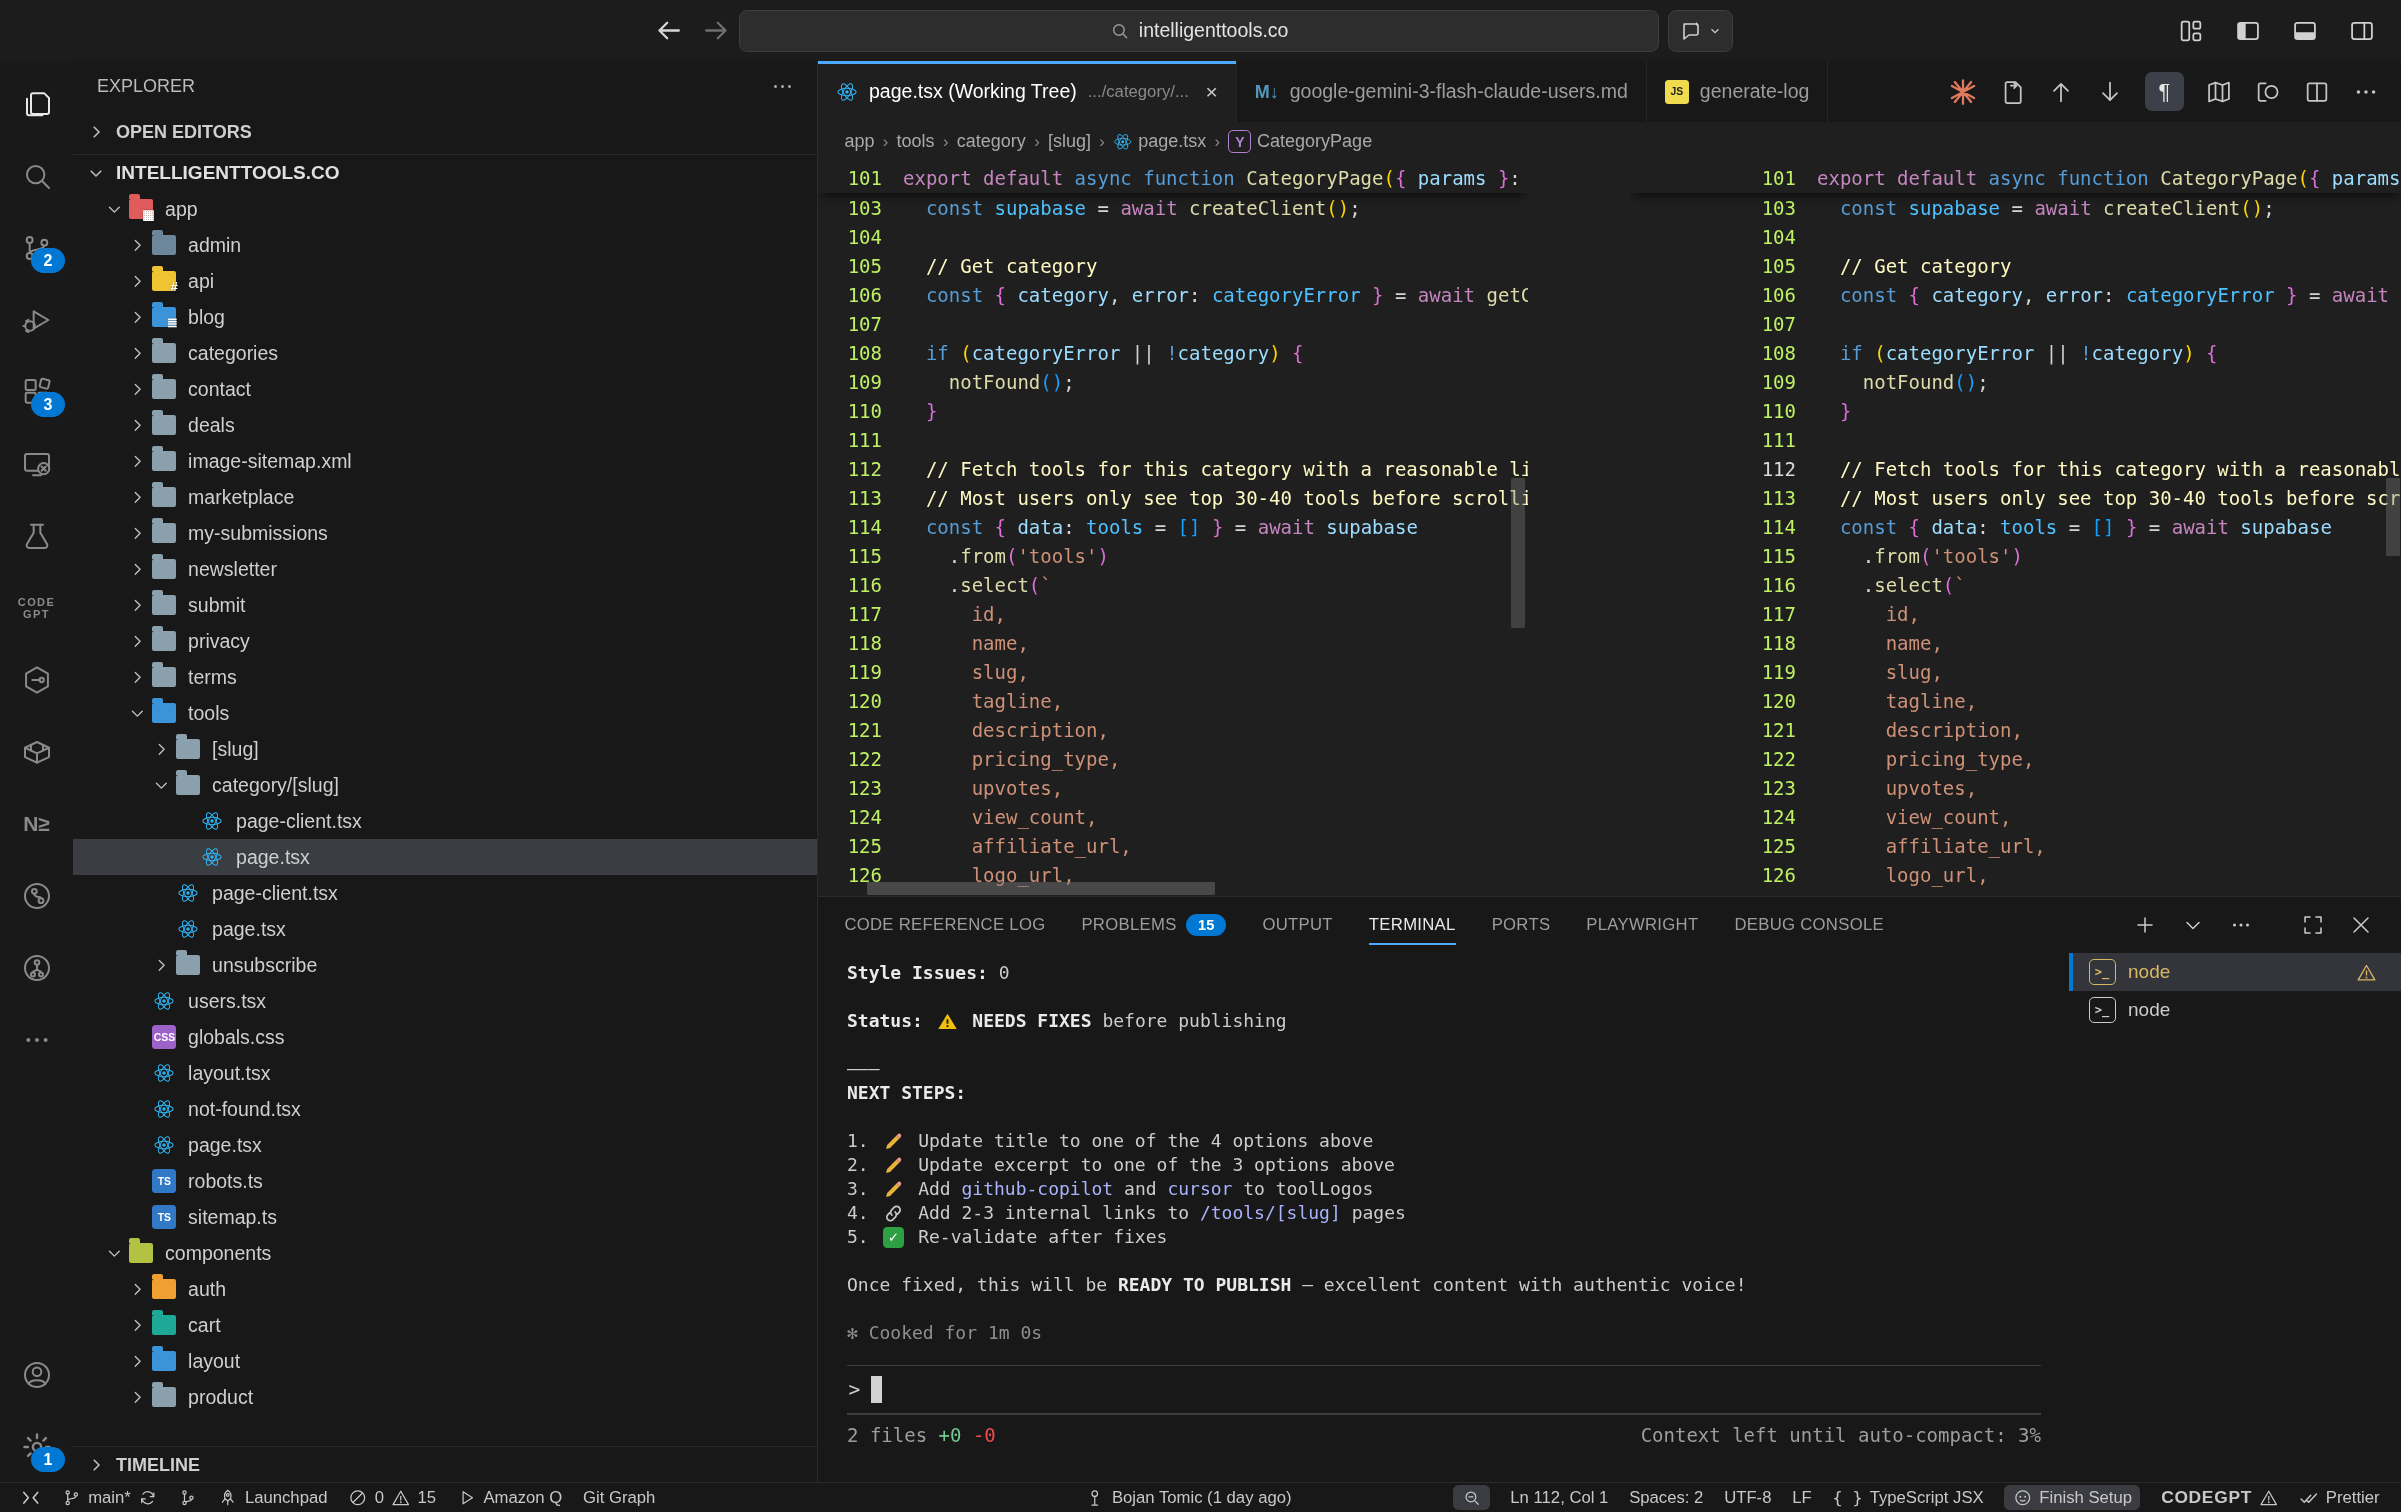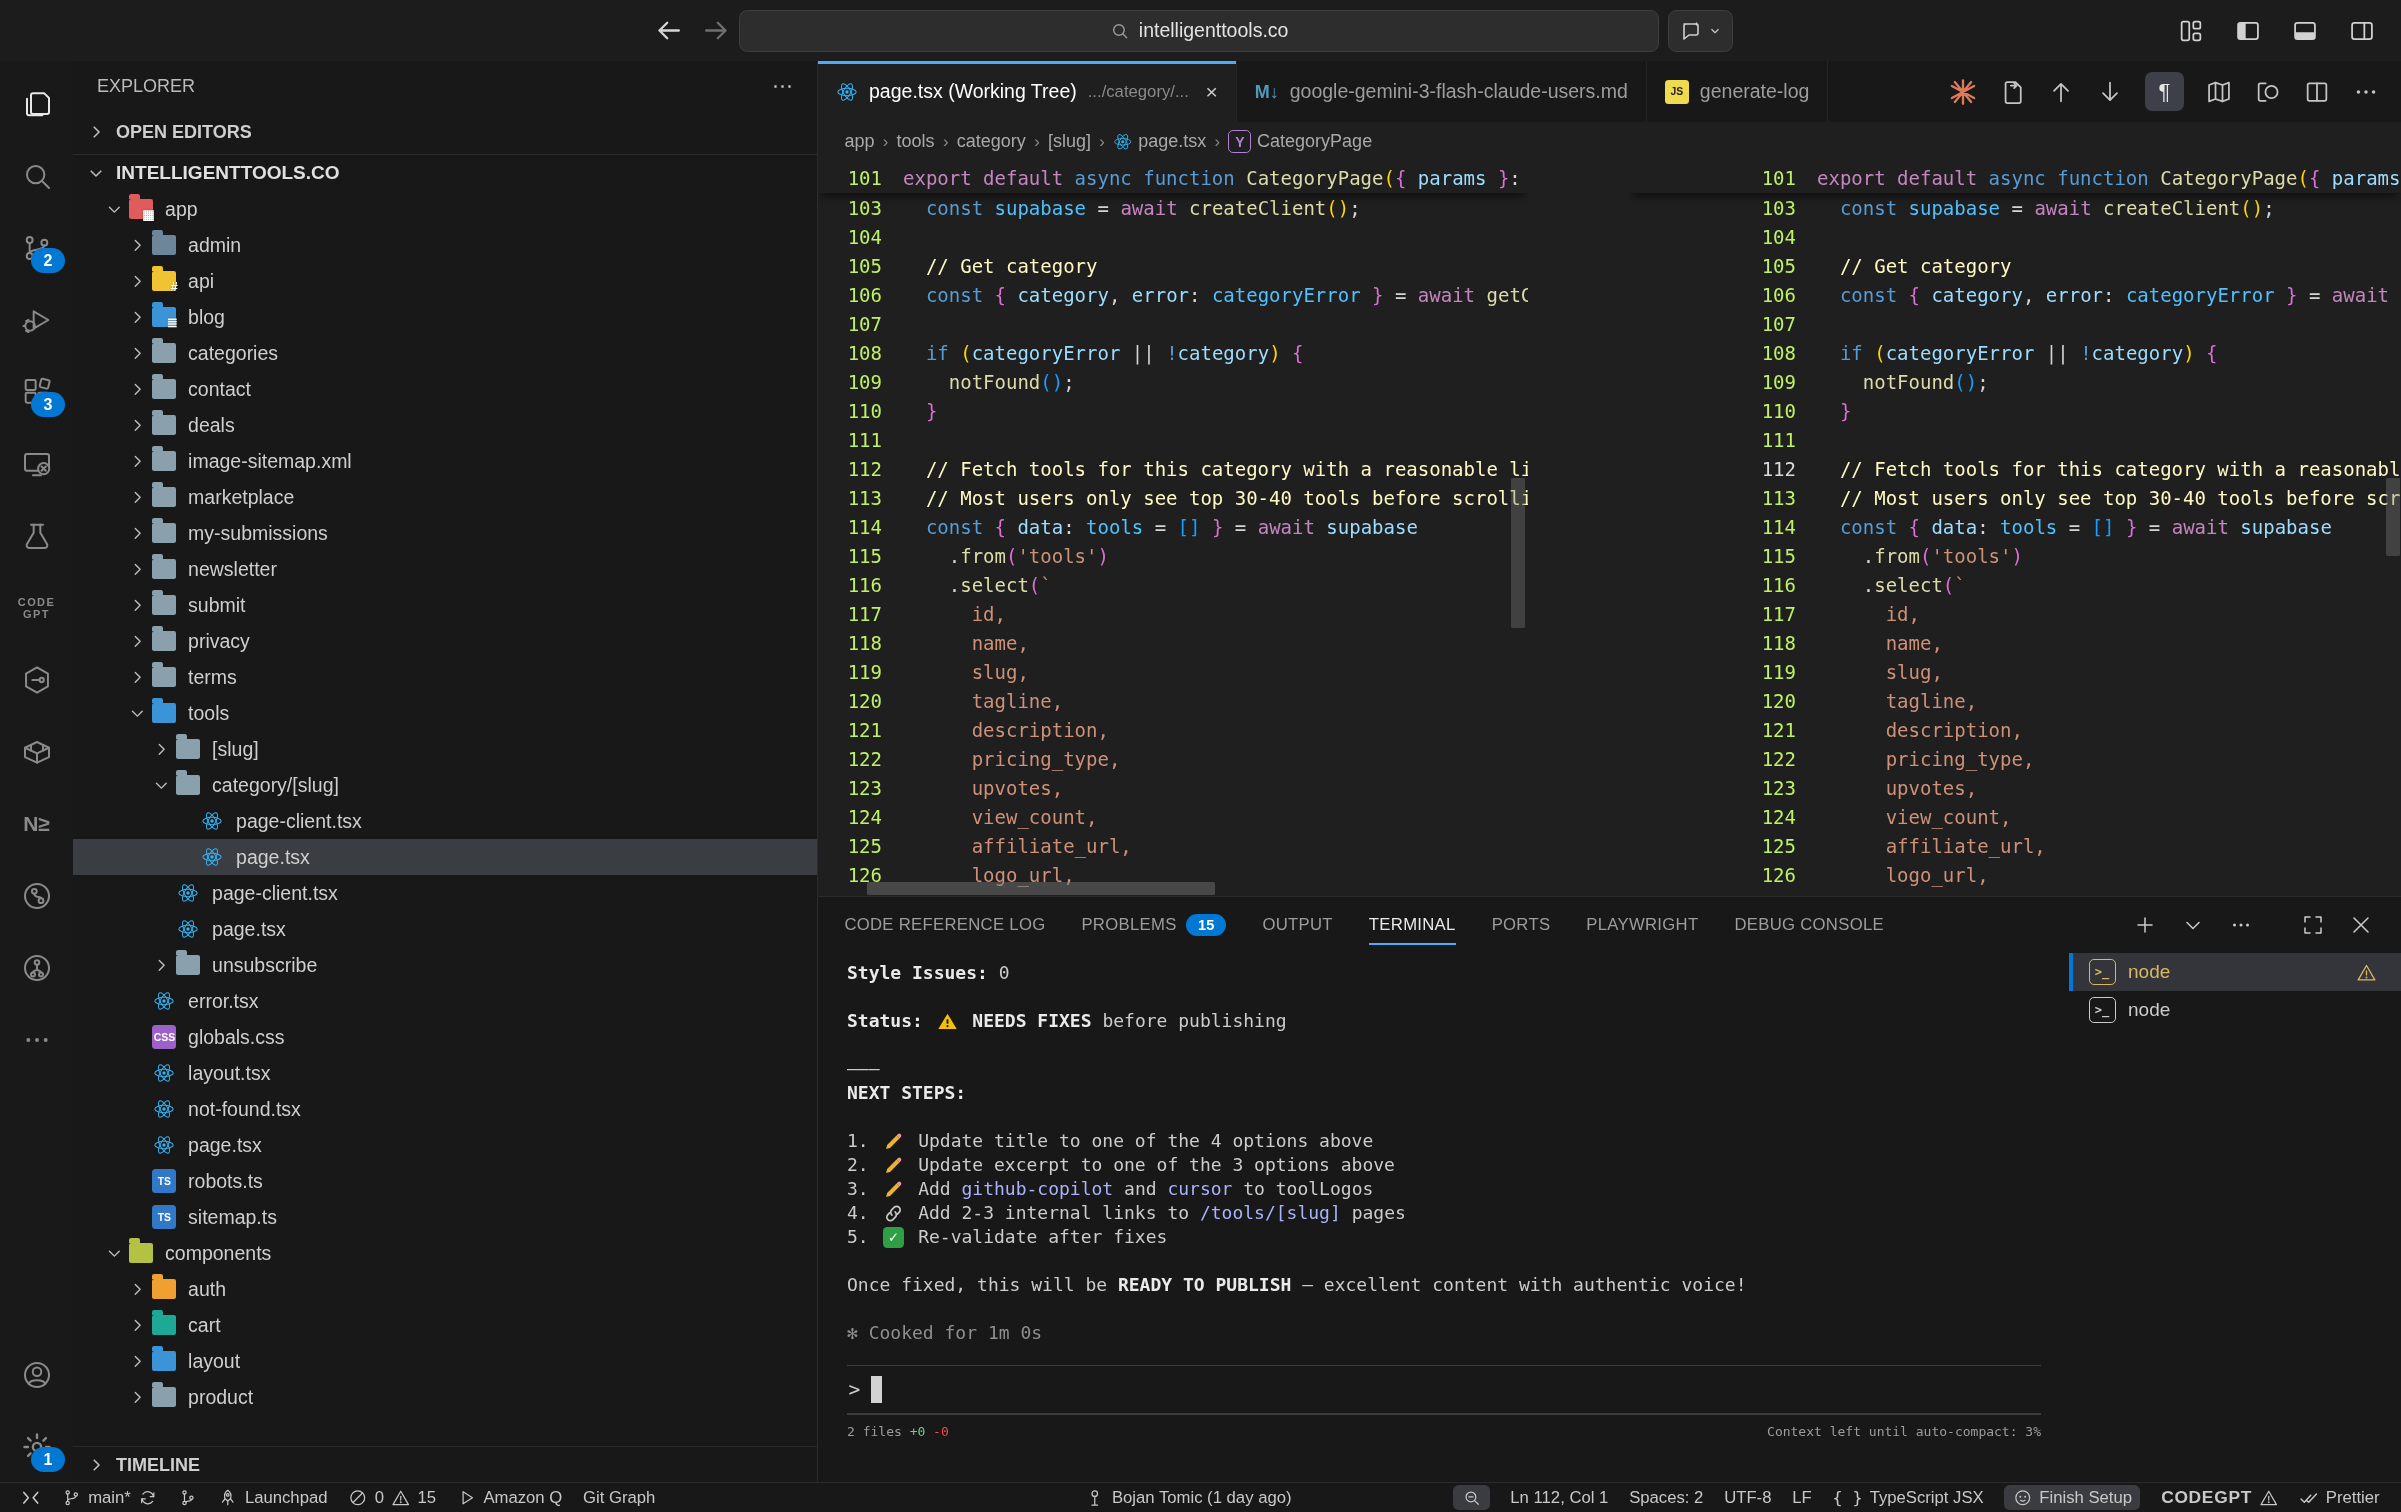--- a/index.html
+++ b/index.html
@@ -94,21 +94,21 @@
   .tline .ref{color:#a9b3fb;}
   .tline .dim{color:#8f8f8f;}
   .tico{display:inline-flex;width:25px;justify-content:center;margin:0 1.4px;}
   .ck{display:inline-flex;width:21px;height:21px;background:#2ea043;border-radius:4.2px;color:#fff;font-size:15.3px;
       align-items:center;justify-content:center;font-weight:700;}
   .prompt-box{width:1194px;margin-top:19.5px;}
   .hr{height:1.4px;background:#3d3d3d;}
   .prompt-line{height:47px;display:flex;align-items:center;gap:11px;padding-left:1.4px;}
   .pch{color:#cccccc;font-size:19.5px;font-family:"DejaVu Sans Mono",monospace;}
   .cursor{width:11px;height:26.4px;background:#d2d2d2;}
-  .tfooter{display:flex;justify-content:space-between;padding-top:9.7px;font-size:13px;color:#9d9d9d;font-family:"DejaVu Sans Mono",monospace;}
+  .tfooter{display:flex;justify-content:space-between;padding-top:9.7px;font-size:19px;color:#9d9d9d;font-family:"DejaVu Sans Mono",monospace;}
   .plus{color:#73c991;} .minus{color:#f14c4c;}
   
   .termlist{position:absolute;left:1251px;right:0;top:0;bottom:0;}
   .tl-row{height:38px;display:flex;align-items:center;gap:12.5px;padding-left:19.5px;font-size:19px;color:#cccccc;position:relative;}
   .tl-row.selected{background:#33353a;color:#d8b864;}
   .tl-row.selected::before{content:"";position:absolute;left:0;top:0;bottom:0;width:4.2px;background:#0078d4;}
   .tl-term{width:25px;height:24px;border:1.4px solid currentColor;border-radius:4.9px;font-size:12px;font-weight:700;
            display:flex;align-items:center;justify-content:center;font-family:"DejaVu Sans Mono",monospace;}
   .tl-warn{margin-left:auto;margin-right:24px;color:#d8b864;}
   
@@ -613,21 +613,21 @@
           <span class="ticon">
             <svg class="svgi" width="22" height="22" viewBox="0 0 24 24">
               <g fill="none" stroke="#31b2f2" stroke-width="1.1">
                 <ellipse cx="12" cy="12" rx="10" ry="4"></ellipse>
                 <ellipse cx="12" cy="12" rx="10" ry="4" transform="rotate(60 12 12)"></ellipse>
                 <ellipse cx="12" cy="12" rx="10" ry="4" transform="rotate(120 12 12)"></ellipse>
               </g>
               <circle cx="12" cy="12" r="1.9" fill="#31b2f2"></circle>
             </svg>
           </span>
-          <span>error.tsx</span>
+          <span>users.tsx</span>
         </div>
         <div class="tree-row">
           <span style="width: 51px; flex: 0 0 auto;"></span>
           <span class="tw"></span>
           <span class="ticon">
             <span class="badgeic" style="background:#9c62c9;color:#fff;">CSS</span>
           </span>
           <span>globals.css</span>
         </div>
         <div class="tree-row">

